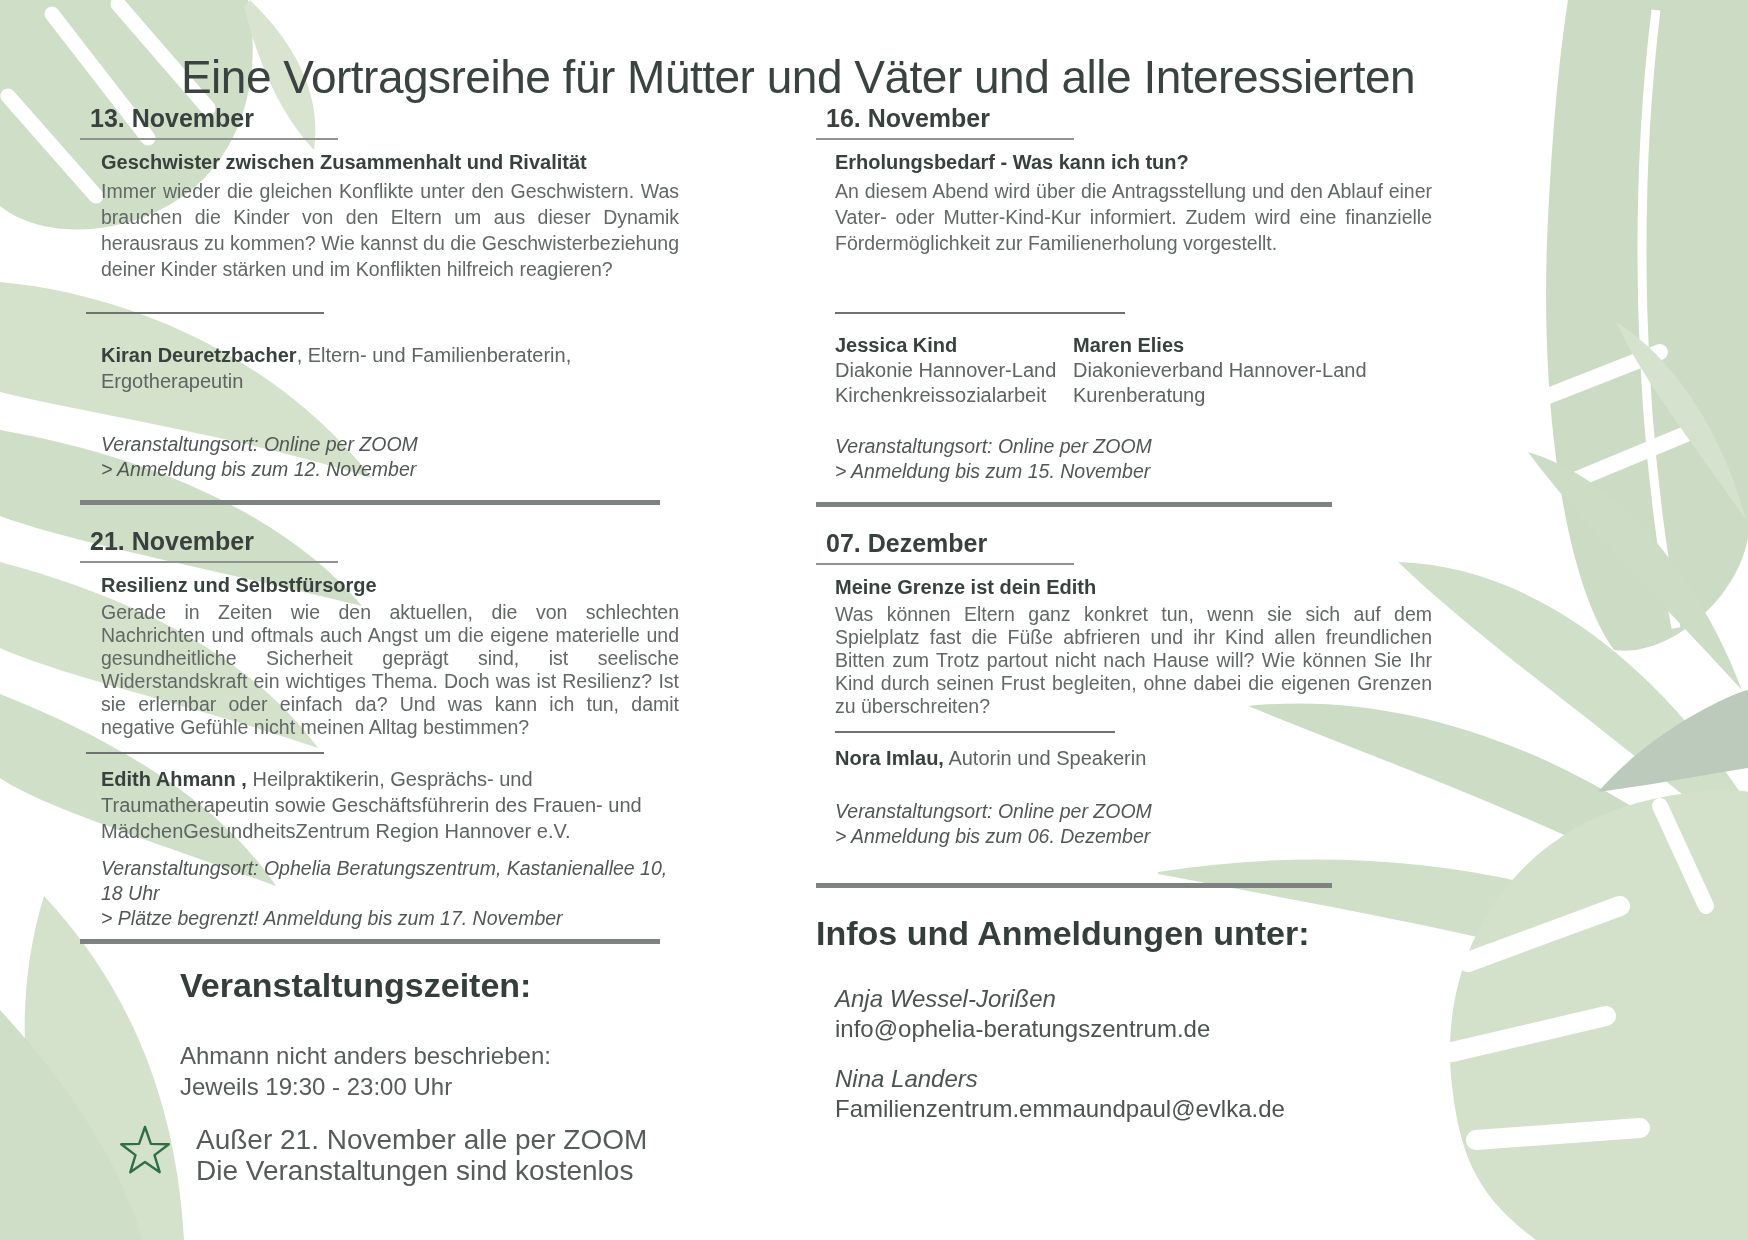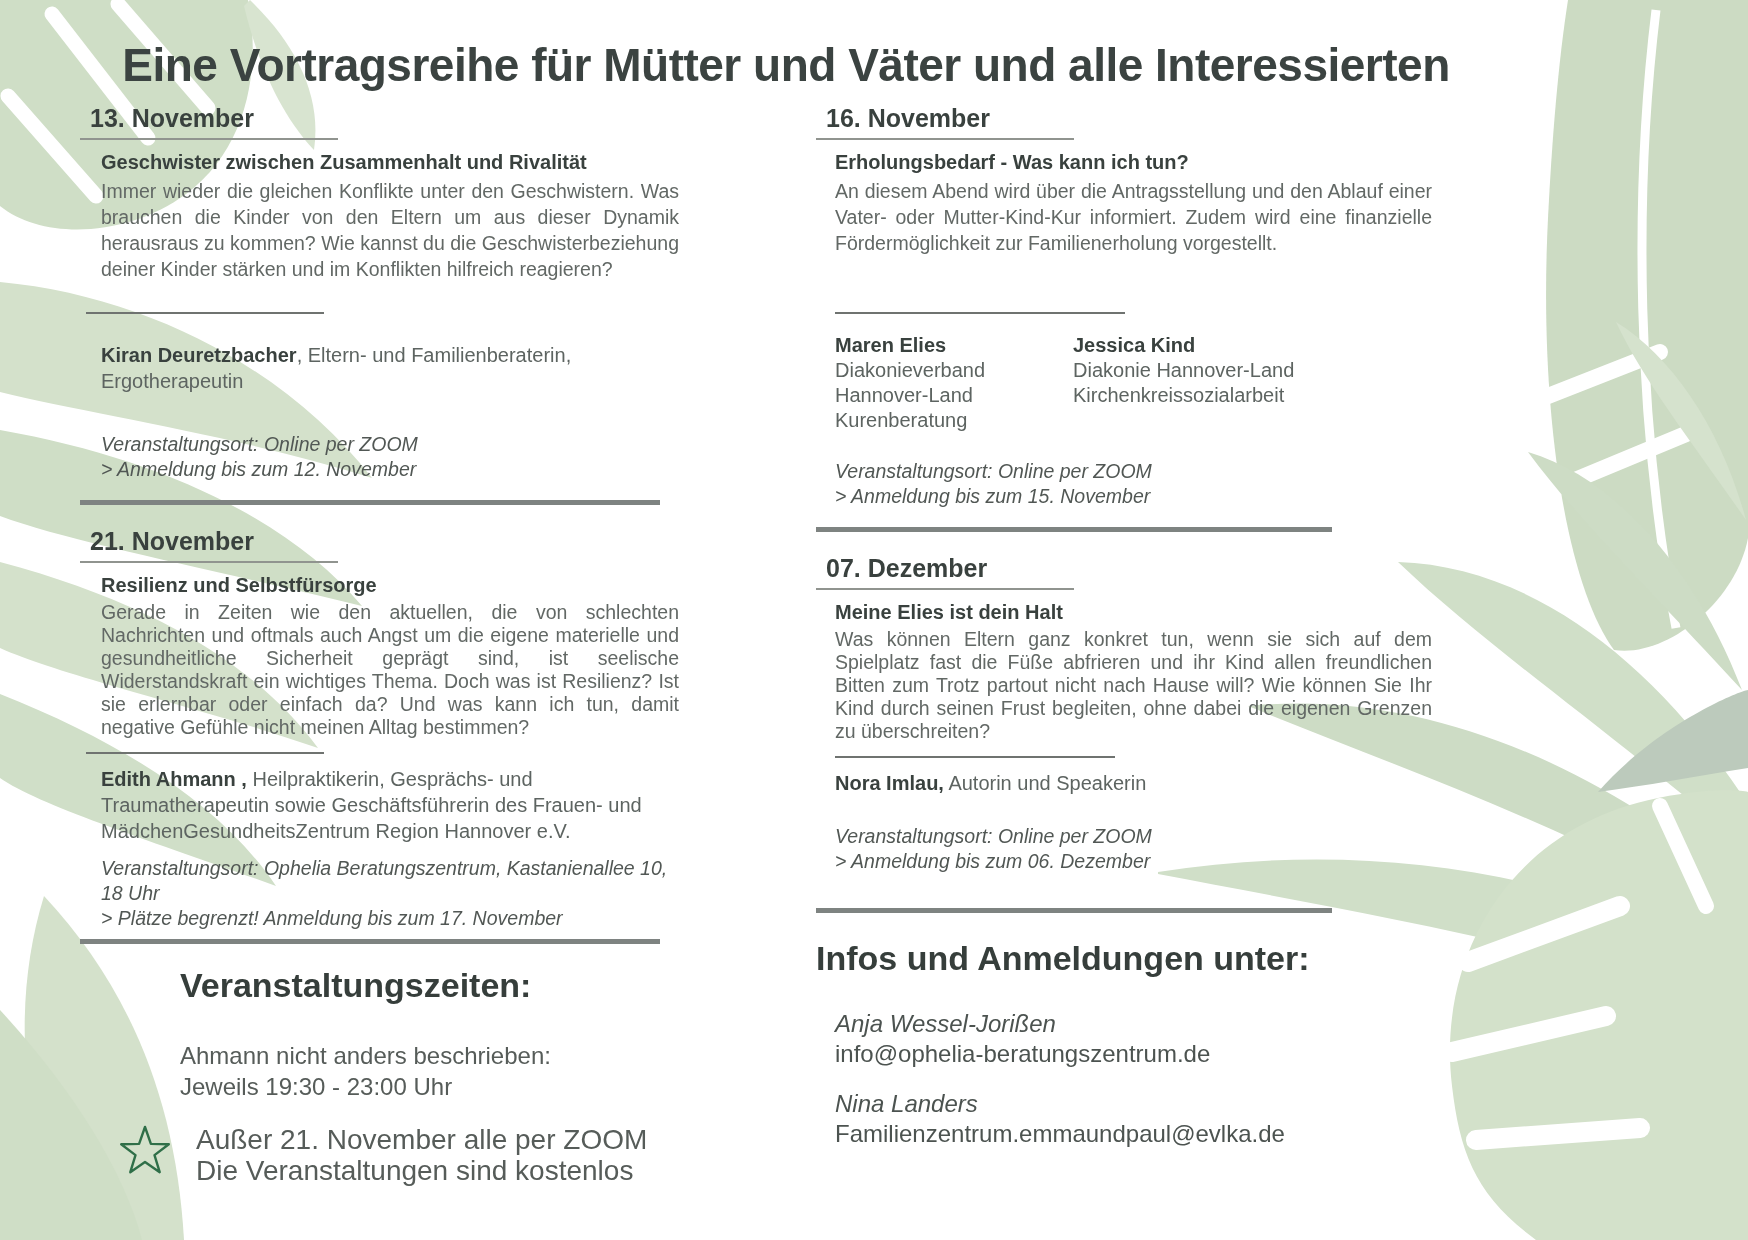--- a/index.html
+++ b/index.html
@@ -5,22 +5,22 @@
   html,body{margin:0;padding:0;}
   body{
     width:1748px;height:1240px;position:relative;overflow:hidden;
     background:#ffffff;
     font-family:"Liberation Sans",sans-serif;
     color:#626865;
   }
   .deco{position:absolute;z-index:0;pointer-events:none;}
   .page-title{
     position:absolute;left:0;top:40px;width:1572px;z-index:2;
-    text-align:center;font-size:46px;line-height:50px;font-weight:700;
-    color:#3b4341;letter-spacing:-0.5px;margin:0;
+    text-align:center;font-size:46px;line-height:50px;font-weight:400;
+    color:#3b4341;letter-spacing:-0.5px;margin:12px;
   }
   .col{position:absolute;top:104px;z-index:2;}
   .col-left{left:80px;width:600px;}
   .col-right{left:816px;width:616px;}
 
   .event-date{font-size:25px;line-height:28px;font-weight:700;color:#39413e;margin:0;padding-left:10px;}
   .date-rule{width:258px;height:2px;background:#90948f;margin-top:6px;}
   .event-body{margin:10px 0 0 21px;}
   .col-right .event-body{margin-left:19px;}
   .event-topic{font-size:20px;line-height:24px;font-weight:700;color:#39413e;margin:0;}
@@ -173,44 +173,44 @@
 
   <section>
     <h2 class="event-date">16. November</h2>
     <div class="date-rule"></div>
     <div class="event-body">
       <h3 class="event-topic">Erholungsbedarf - Was kann ich tun?</h3>
       <p class="event-desc">An diesem Abend wird über die Antragsstellung und den Ablauf einer Vater- oder Mutter-Kind-Kur informiert. Zudem wird eine finanzielle Fördermöglichkeit zur Familienerholung vorgestellt.</p>
       <div class="short-rule" style="margin-top:56px;"></div>
       <div class="speakers-row">
         <div class="speaker-col">
+          <div class="sp-name">Jessica Kind</div>
+          <div class="sp-org">Diakonie Hannover-Land</div>
+          <div class="sp-org">Kirchenkreissozialarbeit</div>
+        </div>
+        <div class="speaker-col">
           <div class="sp-name">Maren Elies</div>
           <div class="sp-org">Diakonieverband Hannover-Land</div>
           <div class="sp-org">Kurenberatung</div>
-        </div>
-        <div class="speaker-col">
-          <div class="sp-name">Jessica Kind</div>
-          <div class="sp-org">Diakonie Hannover-Land</div>
-          <div class="sp-org">Kirchenkreissozialarbeit</div>
         </div>
       </div>
       <p class="venue venue-after-speakers">
         <span>Veranstaltungsort: Online per ZOOM</span>
         <span>&gt; Anmeldung bis zum 15. November</span>
       </p>
     </div>
   </section>
 
   <div class="thick-rule"></div>
 
   <section class="sect-follow">
     <h2 class="event-date">07. Dezember</h2>
     <div class="date-rule"></div>
     <div class="event-body">
-      <h3 class="event-topic">Meine Elies ist dein Halt</h3>
+      <h3 class="event-topic">Meine Grenze ist dein Edith</h3>
       <p class="event-desc desc-tight">Was können Eltern ganz konkret tun, wenn sie sich auf dem Spielplatz fast die Füße abfrieren und ihr Kind allen freundlichen Bitten zum Trotz partout nicht nach Hause will? Wie können Sie Ihr Kind durch seinen Frust begleiten, ohne dabei die eigenen Grenzen zu überschreiten?</p>
       <div class="short-rule rule-tight" style="width:280px;"></div>
       <p class="speaker speaker-tight"><b>Nora Imlau,</b><span> Autorin und Speakerin</span></p>
       <p class="venue" style="margin-top:28px;">
         <span>Veranstaltungsort: Online per ZOOM</span>
         <span>&gt; Anmeldung bis zum 06. Dezember</span>
       </p>
     </div>
   </section>
 

